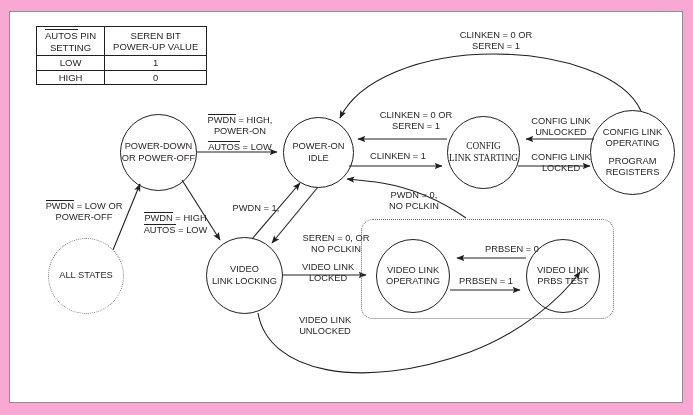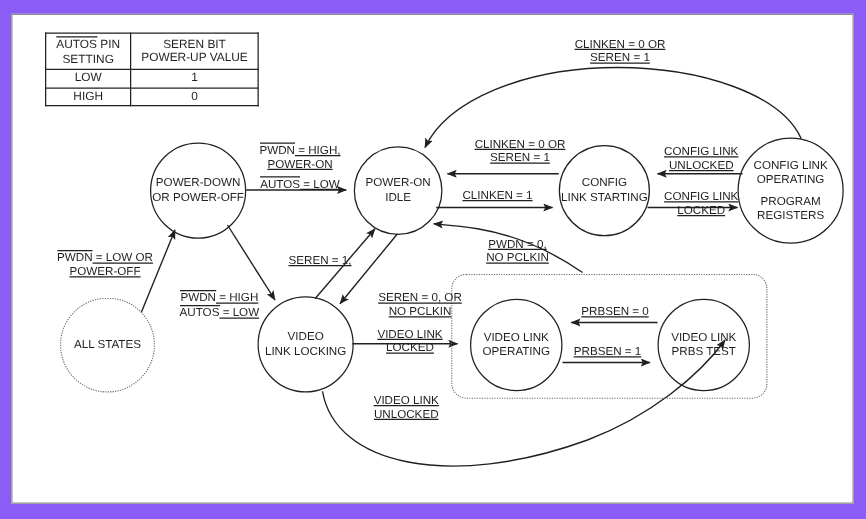--- a/index.html
+++ b/index.html
@@ -8,21 +8,21 @@
     padding: 0;
     background: #ffffff;
   }
   body {
     font-family: "Liberation Sans", sans-serif;
   }
   #root {
     position: relative;
     width: 693px;
     height: 415px;
-    background: #8b5cf6;
+    background: #f9a8d4;
     overflow: hidden;
   }
   #frame {
     position: absolute;
     left: 9px;
     top: 11px;
     width: 674px;
     height: 392px;
     border: 1.5px solid #8d8d8d;
     box-sizing: border-box;
@@ -90,21 +90,20 @@
     box-sizing: border-box;
   }
   
   .elabel {
     position: absolute;
     font-size: 9.3px;
     line-height: 11.4px;
     color: #231f20;
     text-align: center;
     white-space: nowrap;
-    text-decoration: underline;
   }
   .elabel .ln { display: block; }
 </style>
 </head>
 <body>
 
 <div id="root">
   <div id="frame"></div>
 
   <svg class="layer" viewBox="0 0 693 415">
@@ -176,21 +175,21 @@
 
   <div class="node dotted" style="left:48px; top:238px; width:76px; height:76px;">
     <span class="ln">ALL STATES</span>
   </div>
 
   <div class="node" style="left:283px; top:117px; width:71px; height:71px;">
     <span class="ln">POWER-ON</span>
     <span class="ln">IDLE</span>
   </div>
 
-  <div class="node" style="left:447px; top:116px; width:73px; height:73px;">
+  <div class="node" style="left:447px; top:116px; width:73px; height:73px;font-family:Liberation Serif, serif;">
     <span class="ln">CONFIG</span>
     <span class="ln">LINK STARTING</span>
   </div>
 
   <div class="node" style="left:590px; top:110px; width:85px; height:85px;">
     <span class="ln">CONFIG LINK</span>
     <span class="ln">OPERATING</span>
     <span class="gap"></span>
     <span class="ln">PROGRAM</span>
     <span class="ln">REGISTERS</span>
@@ -211,33 +210,33 @@
   <div class="node" style="left:526px; top:239px; width:74px; height:74px;">
     <span class="ln">VIDEO LINK</span>
     <span class="ln">PRBS TEST</span>
   </div>
 
   <div class="elabel" style="left:24px; top:200px; width:120px;">
     <span class="ln"><span class="ovl">PWDN</span><span> = LOW OR</span></span>
     <span class="ln">POWER-OFF</span>
   </div>
 
-  <div class="elabel" style="left:123px; top:212px; width:105px;margin-top:20px;">
+  <div class="elabel" style="left:123px; top:212px; width:105px;">
     <span class="ln"><span class="ovl">PWDN</span><span> = HIGH</span></span>
     <span class="ln"><span class="ovl">AUTOS</span><span> = LOW</span></span>
   </div>
 
   <div class="elabel" style="left:192px; top:114px; width:96px;">
     <span class="ln"><span class="ovl">PWDN</span><span> = HIGH,</span></span>
     <span class="ln">POWER-ON</span>
     <span class="ln" style="margin-top:3px;"><span class="ovl">AUTOS</span><span> = LOW</span></span>
   </div>
 
   <div class="elabel" style="left:196px; top:203px; width:120px;">
-    <span class="ln">SEREN = 1,</span>
+    <span class="ln">PWDN = 1,</span>
   </div>
 
   <div class="elabel" style="left:288px; top:233px; width:96px;">
     <span class="ln">SEREN = 0, OR</span>
     <span class="ln">NO PCLKIN</span>
   </div>
 
   <div class="elabel" style="left:288px; top:262px; width:80px;">
     <span class="ln">VIDEO LINK</span>
     <span class="ln">LOCKED</span>
@@ -270,21 +269,21 @@
   <div class="elabel" style="left:519px; top:116px; width:84px;">
     <span class="ln">CONFIG LINK</span>
     <span class="ln">UNLOCKED</span>
   </div>
 
   <div class="elabel" style="left:519px; top:152px; width:84px;">
     <span class="ln">CONFIG LINK</span>
     <span class="ln">LOCKED</span>
   </div>
 
-  <div class="elabel" style="left:452px; top:244px; width:80px;">
+  <div class="elabel" style="left:472px; top:244px; width:80px;">
     <span class="ln">PRBSEN = 0</span>
   </div>
 
   <div class="elabel" style="left:446px; top:276px; width:80px;">
     <span class="ln">PRBSEN = 1</span>
   </div>
 
 </div>
 
 </body></html>

